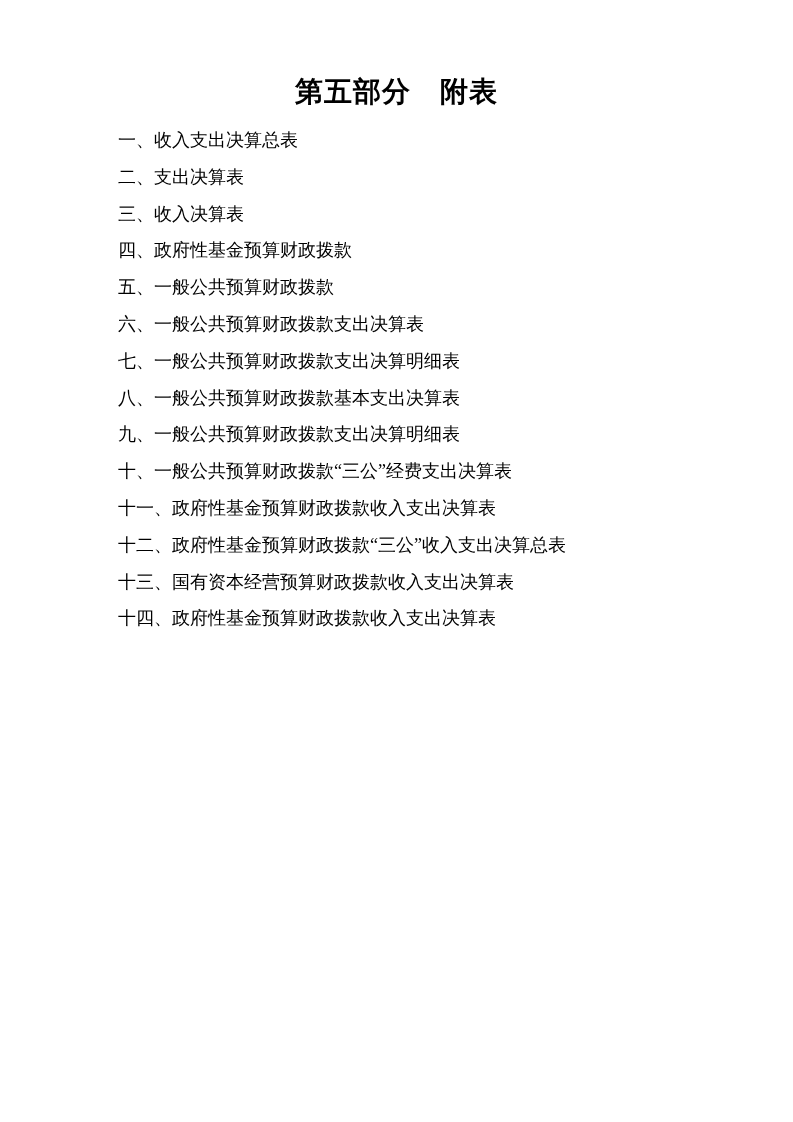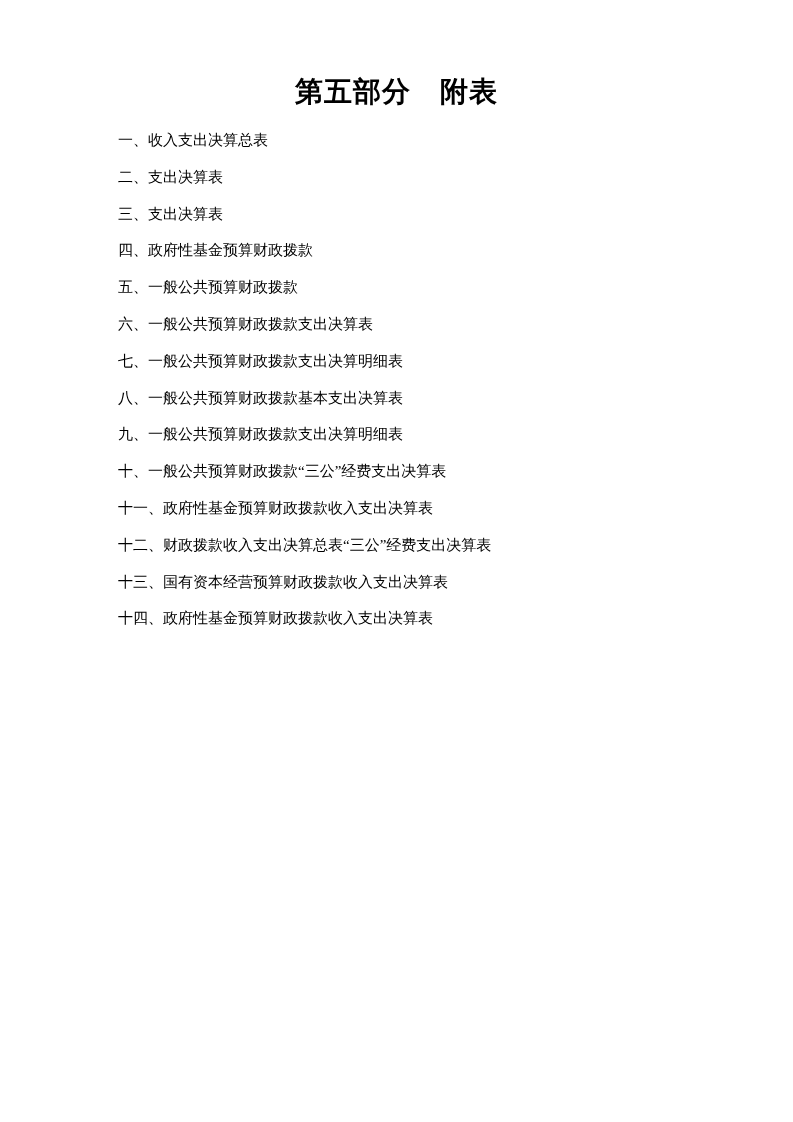--- a/index.html
+++ b/index.html
@@ -27,41 +27,41 @@
     color: #000000;
     letter-spacing: 1px;
   }
   .appendix-list {
     margin: 12px 0 0 0;
     padding: 0 60px 0 118px;
     list-style: none;
   }
   .appendix-list li {
     font-family: "Liberation Serif", serif;
-    font-size: 15px;
+    font-size: 18px;
     line-height: 36.8px;
     color: #000000;
     white-space: nowrap;
   }
 </style>
 </head>
 <body>
 
 <div class="page">
   <h1 class="doc-title">第五部分　附表</h1>
 
   <ul class="appendix-list">
     <li>一、收入支出决算总表</li>
     <li>二、支出决算表</li>
-    <li>三、支出决算表</li>
+    <li>三、收入决算表</li>
     <li>四、政府性基金预算财政拨款</li>
     <li>五、一般公共预算财政拨款</li>
     <li>六、一般公共预算财政拨款支出决算表</li>
     <li>七、一般公共预算财政拨款支出决算明细表</li>
     <li>八、一般公共预算财政拨款基本支出决算表</li>
     <li>九、一般公共预算财政拨款支出决算明细表</li>
     <li>十、一般公共预算财政拨款“三公”经费支出决算表</li>
     <li>十一、政府性基金预算财政拨款收入支出决算表</li>
-    <li>十二、财政拨款收入支出决算总表“三公”经费支出决算表</li>
+    <li>十二、政府性基金预算财政拨款“三公”收入支出决算总表</li>
     <li>十三、国有资本经营预算财政拨款收入支出决算表</li>
     <li>十四、政府性基金预算财政拨款收入支出决算表</li>
   </ul>
 </div>
 
 </body></html>

